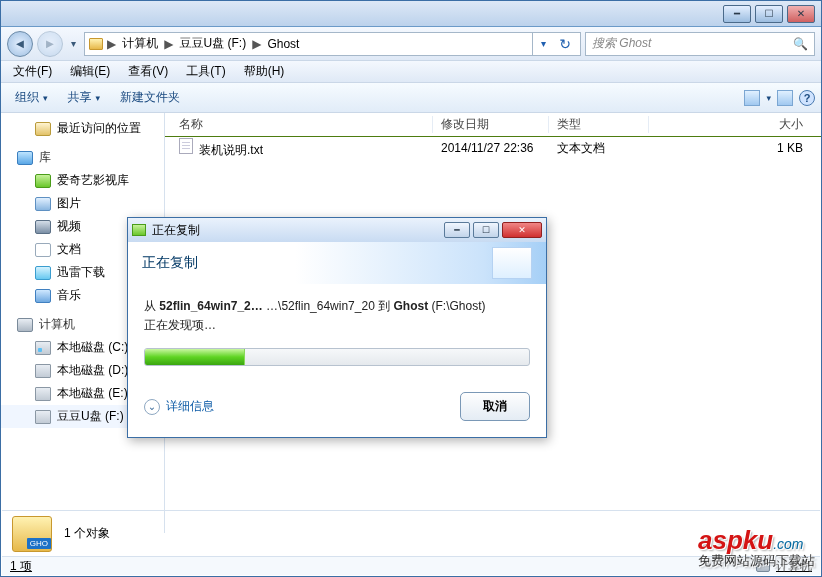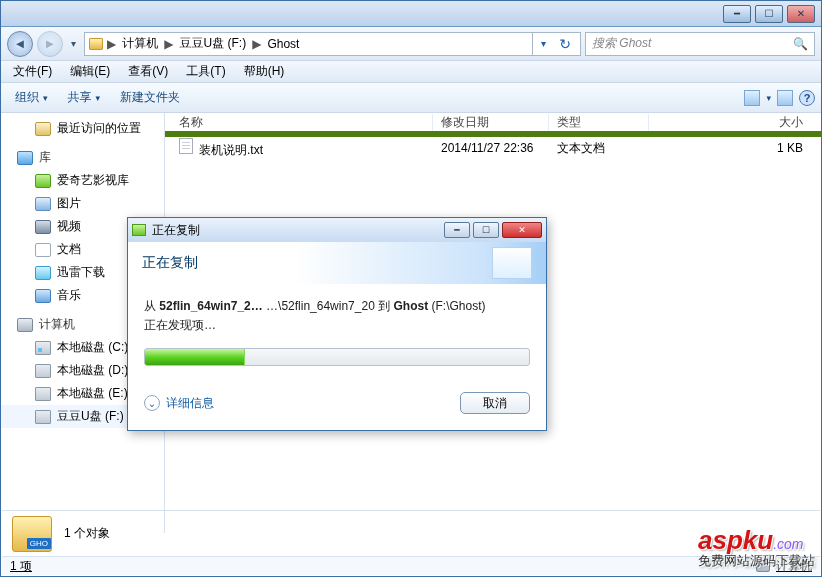--- a/index.html
+++ b/index.html
@@ -48,21 +48,21 @@
 .sic.pic{ background:linear-gradient(#e1f0ff,#8ab6e0); border:1px solid #5e90c2;}
 .sic.doc{ background:#fff; border:1px solid #9ab;}
 .sic.dl{ background:linear-gradient(#d5f3ff,#67c8f0); border:1px solid #3a9dcf;}
 .sic.music{ background:linear-gradient(#cfe8ff,#6ea8e0); border:1px solid #4080c0;}
 .sic.pc{ background:linear-gradient(#e8edf3,#aeb9c5); border:1px solid #7a8a9a;}
 .sic.drive{ background:linear-gradient(#e8edf3,#c2cbd5); border:1px solid #8a97a4; border-radius:1px;}
 .sic.drive.c::after{ content:""; width:4px; height:4px; background:#5dc0f5; display:block; margin:6px 0 0 2px; border-radius:1px;}
 .sic.recent{ background:linear-gradient(#fff4d0,#e2c268); border:1px solid #b99a3a;}
 
 .filepane{ flex:1; position:relative;}
-.cols{ display:flex; height:24px; align-items:center; border-bottom:6px solid #4d7c0f; color:#444; padding-left:6px;}
+.cols{ display:flex; height:24px; align-items:center; border-bottom:1px solid #4d7c0f; color:#444; padding-left:6px;}
 .cols span{ border-right:1px solid #e5ecf5; padding:0 8px; }
 .c-name{ width:262px;} .c-date{ width:116px;} .c-type{ width:100px;} .c-size{ flex:1; text-align:right; padding-right:18px !important; border-right:none !important;}
 .filerow{ display:flex; align-items:center; height:22px; padding-left:6px;}
 .filerow .cell{ padding:0 8px;}
 .doc-icon{ width:14px; height:16px; border:1px solid #aab; background:#fff; display:inline-block; margin-right:6px; position:relative;}
 .doc-icon::before{ content:""; position:absolute; top:3px; left:2px; right:2px; height:1px; background:#ccd; box-shadow:0 3px #ccd,0 6px #ccd;}
 
 .statusarea{ position:absolute; left:1px; right:1px; bottom:20px; height:46px; border-top:1px solid #d6e1ee; display:flex; align-items:center; padding:4px 10px; gap:12px;}
 .gho{ width:40px; height:36px; background:linear-gradient(#fff2b2,#e6b84a); border:1px solid #c8982e; border-radius:3px; display:flex; align-items:flex-end; justify-content:flex-end;}
 .gho span{ background:#1c71c7; color:#fff; font-size:8px; padding:1px 3px; border-radius:1px; margin-bottom:2px;}
@@ -77,25 +77,25 @@
 .dlg-winbtn{ width:26px; height:16px; border:1px solid #5a7a9a; background:linear-gradient(#f0f6ff,#c2d4ea); border-radius:2px; display:flex; align-items:center; justify-content:center; font-size:9px; color:#2a3a4a;}
 .dlg-winbtn.red{ background:linear-gradient(#f08686,#d03030); border-color:#902020; color:#fff; width:40px;}
 .dlg-header{ height:42px; background:linear-gradient(90deg,#fff 40%,#cbe3fb 85%,#a5cff6); display:flex; align-items:center; padding:0 14px; color:#003764; font-size:14px;}
 .dlg-header .page{ margin-left:auto; width:40px; height:32px; border:1px solid #b5d2f2; background:linear-gradient(#fff,#def0ff);}
 .dlg-body{ padding:14px 16px 14px 16px; font-size:12px; color:#222;}
 .progress{ margin-top:14px; height:18px; border:1px solid #b7c2cf; border-radius:3px; background:linear-gradient(#f6f8fa,#e5e9ed); position:relative; overflow:hidden;}
 .progress .bar{ position:absolute; left:0; top:0; bottom:0; width:26%; background:linear-gradient(#c9f7a1,#5fd423,#3aa50f); border-right:1px solid #89d95a;}
 .dlg-actions{ display:flex; align-items:center; padding:12px 16px 16px 16px;}
 .details{ display:flex; align-items:center; gap:6px; color:#0b5aa6; cursor:pointer;}
 .chev{ width:16px; height:16px; border:1px solid #8ea8c2; border-radius:8px; display:flex; align-items:center; justify-content:center; font-size:10px; color:#3a6a9a;}
-.btn{ margin-left:auto; min-width:70px; height:22px; border:1px solid #7a98b6; background:linear-gradient(#fefefe,#e4ecf4); border-radius:5px; display:flex; align-items:center; justify-content:center;}
+.btn{ margin-left:auto; min-width:70px; height:29px; border:1px solid #7a98b6; background:linear-gradient(#fefefe,#e4ecf4); border-radius:5px; display:flex; align-items:center; justify-content:center;font-weight:bold;}
 
 .watermark{ position:absolute; right:6px; bottom:6px; font-family: Arial,sans-serif; font-weight:bold; font-style:italic; font-size:26px; color:#d41414; text-shadow:1px 1px 0 #fff, 2px 2px 2px rgba(0,0,0,.3);}
 .watermark small{ font-size:13px; color:#333; font-style:normal; font-weight:normal; display:block; text-align:right; margin-top:-4px;}
-.watermark .com{ font-size:14px; color:#8b5cf6; font-weight:normal;}
+.watermark .com{ font-size:14px; color:#0369a1; font-weight:normal;}
 </style>
 </head>
 <body>
 
 <div class="win">
 
   <div class="titlebar">
     <div class="winbtn">━</div>
     <div class="winbtn">☐</div>
     <div class="winbtn close">✕</div>

